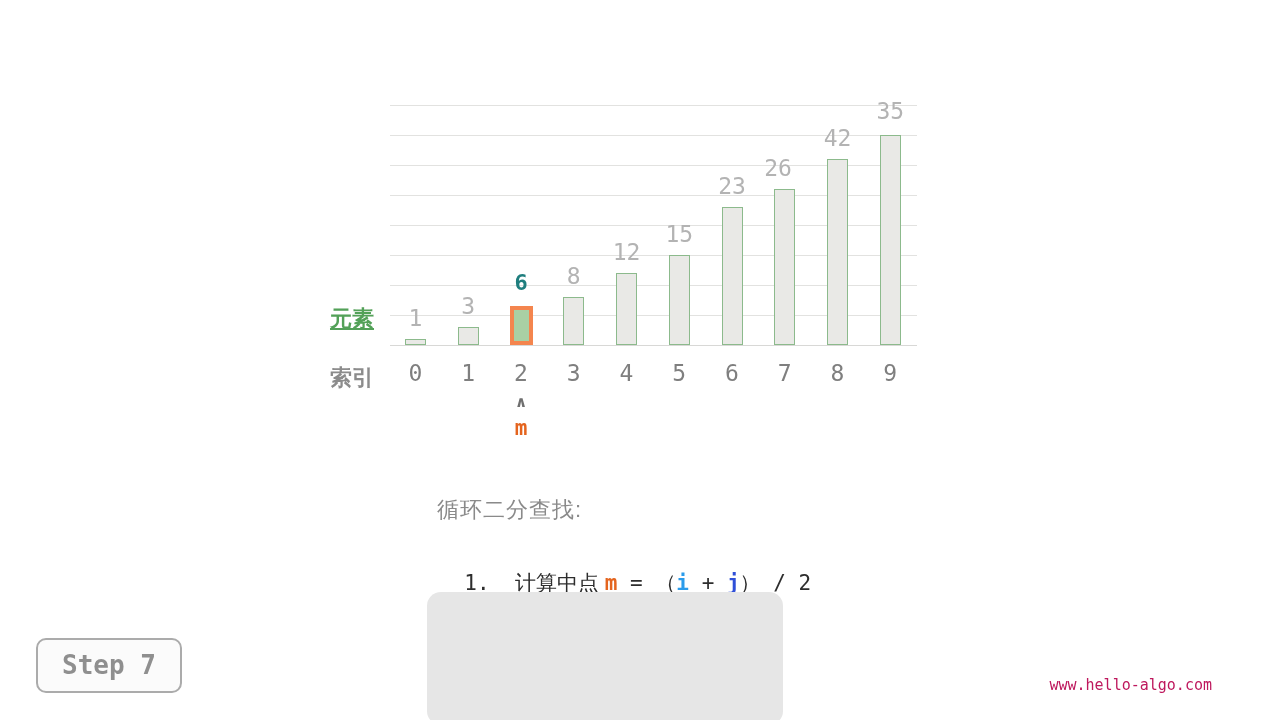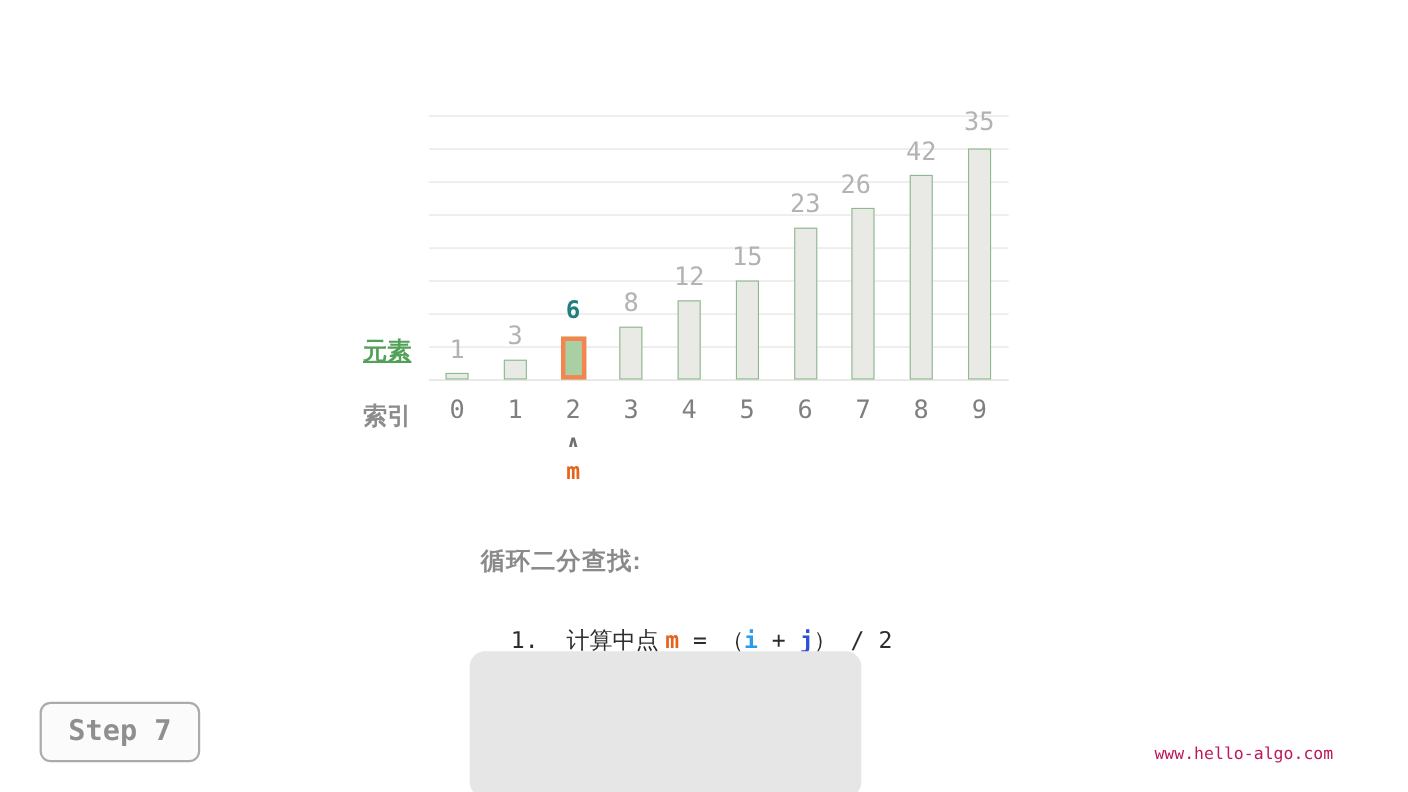--- a/index.html
+++ b/index.html
@@ -41,21 +41,21 @@
   
   .mono{font-family:"DejaVu Sans Mono","Liberation Mono",monospace;font-weight:bold;}
   .orange{color:#e4641e;}
   .codegreen{color:#55a058;}
   .teal{color:#379494;}
   .bluei{color:#2b9ceb;}
   .bluej{color:#2f4fd8;}
   .dim{color:#5f5f5f;font-weight:bold;font-family:"DejaVu Sans Mono","Liberation Mono",monospace;}
   .plainpunct{color:#2d2d2d;font-weight:normal;font-family:"DejaVu Sans Mono","Liberation Mono",monospace;}
   #explain-heading{
-    left:437px;top:495px;font-size:22px;font-weight:bold;color:#8a8a8a;letter-spacing:1px;
+    left:437px;top:495px;font-size:22px;font-weight:normal;color:#8a8a8a;letter-spacing:1px;
   }
   .textline{white-space:pre;font-size:21px;color:#2d2d2d;line-height:1;}
   #step1-line{left:441px;top:551px;}
   #step2-box{
     left:427px;top:592px;width:356px;box-sizing:border-box;
     background:#e6e6e6;border-radius:14px;padding:12px 16px 13px 16px;
   }
   #step2-box .textline{position:static;line-height:36px;}
   #step2-line-b{padding-left:37px;}
   

